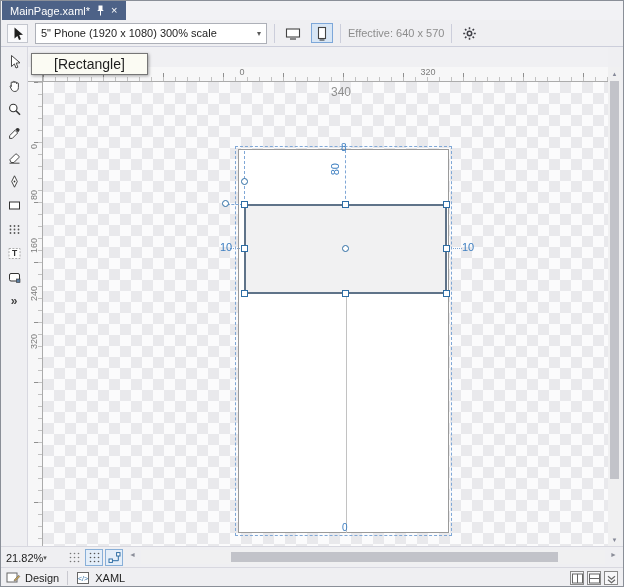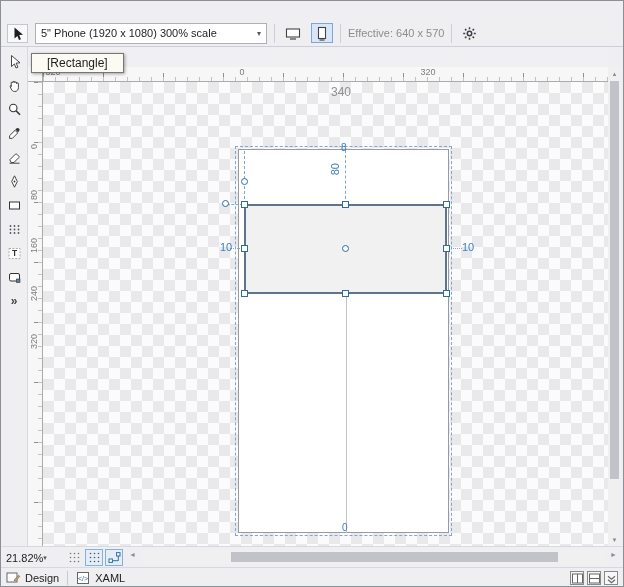--- a/index.html
+++ b/index.html
@@ -54,21 +54,21 @@
   .dot-h{position:absolute;height:0;border-top:1px dotted #7FA7D6;z-index:15}
   .grayline{position:absolute;width:0;border-left:1px solid #C2C2C2;z-index:5}
 
   .handle{position:absolute;width:7px;height:7px;background:#fff;border:1px solid #2E6DA4;z-index:20}
   .acircle{position:absolute;width:7px;height:7px;background:#fff;border:1px solid #2E6DA4;border-radius:50%;z-index:20}
   .bluelab{position:absolute;color:#3E7FC1;font-size:11px;z-index:25}
   .anchor{position:absolute;color:#3E7FC1;font-size:10px;z-index:25;line-height:1}
   .rot{writing-mode:vertical-rl;transform:rotate(180deg)}
 
   
-  .tooltip{position:absolute;left:30px;top:52px;background:#FBFBF3;border:1px solid #767676;box-shadow:1px 1px 3px rgba(0,0,0,.35);padding:2px 15px;font-size:12px;color:#1E1E1E;z-index:60}
+  .tooltip{position:absolute;left:30px;top:52px;background:#FBFBF3;border:1px solid #767676;box-shadow:1px 1px 3px rgba(0,0,0,.35);padding:2px 22px;font-size:14px;color:#1E1E1E;z-index:60}
 
   
   .vscroll{position:absolute;right:2px;top:66px;width:13px;height:479px;background:#F0F0F1;z-index:40}
   .vscroll .thumb{position:absolute;left:2px;width:9px;top:14px;height:398px;background:#C2C3C9}
   .sarr{position:absolute;width:13px;height:13px;display:flex;align-items:center;justify-content:center;font-size:6px;color:#868999}
   .sarr.up{top:0}.sarr.down{bottom:0}
 
   
   .zoomrow{position:absolute;left:0;top:545px;right:0;height:21px;background:#EFEFF2;border-top:1px solid #D8D8E0;z-index:45}
   .zoomsel{position:absolute;left:5px;top:3px;height:15px;display:flex;align-items:center;cursor:pointer}
@@ -84,20 +84,32 @@
   .srow-item{display:flex;align-items:center;gap:4px;cursor:pointer}
   .ssep{width:1px;height:14px;background:#C9C9D0}
   .panebtns{position:absolute;right:5px;top:3px;display:flex;gap:3px}
   .pbtn{width:14px;height:14px;border:1px solid #898989;background:#F7F7F9;display:flex;align-items:center;justify-content:center;padding:0}
 </style>
 </head>
 <body>
 
 <div class="window">
 
+  <div class="tabstrip">
+    <div class="tab">
+      <span>MainPage.xaml*</span>
+      <span class="pin">
+        <svg width="9" height="11" viewBox="0 0 9 11">
+            <path d="M2.5 0.5 h4 v4.2 l1.3 1.3 H1.2 L2.5 4.7 Z" fill="#fff"></path>
+            <line x1="4.5" y1="6" x2="4.5" y2="10.5" stroke="#fff" stroke-width="1"></line>
+          </svg>
+      </span>
+      <span class="close">×</span>
+    </div>
+  </div>
 
   <div class="toolbar">
     <span class="ptrbox">
       <svg width="15" height="15" viewBox="0 0 15 15">
           <path d="M4.5 1.5 L4.5 12.5 L7.4 9.9 L9 14 L10.9 13.2 L9.2 9.1 L13 8.8 Z" fill="#1E1E1E"></path>
         </svg>
     </span>
     <div class="combo">
       <span>5" Phone (1920 x 1080) 300% scale</span>
       <span class="caret">▾</span>

